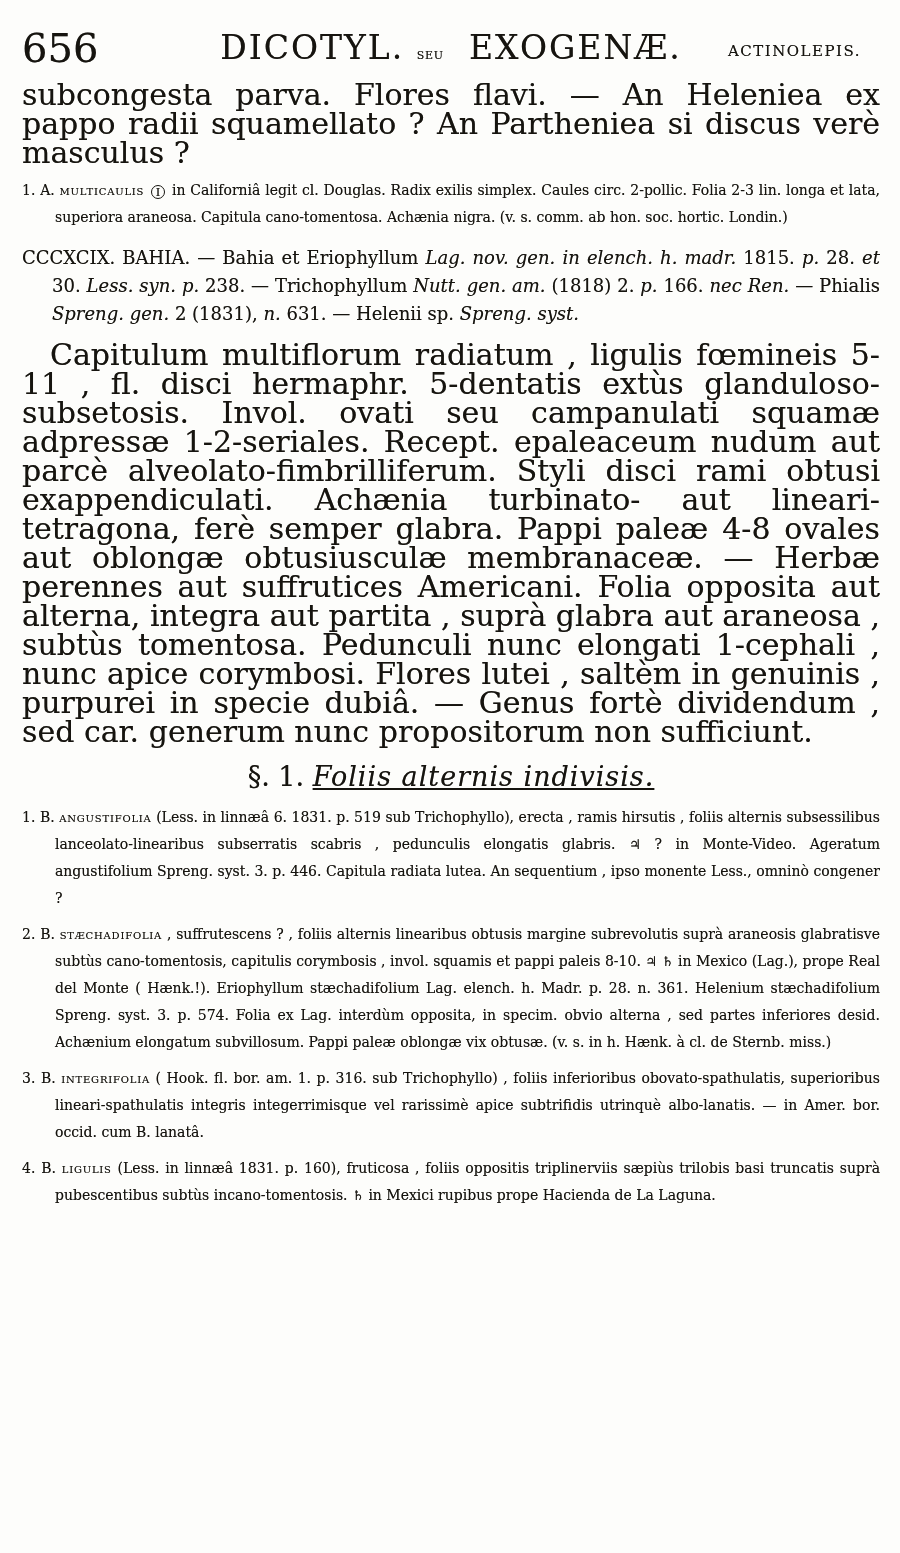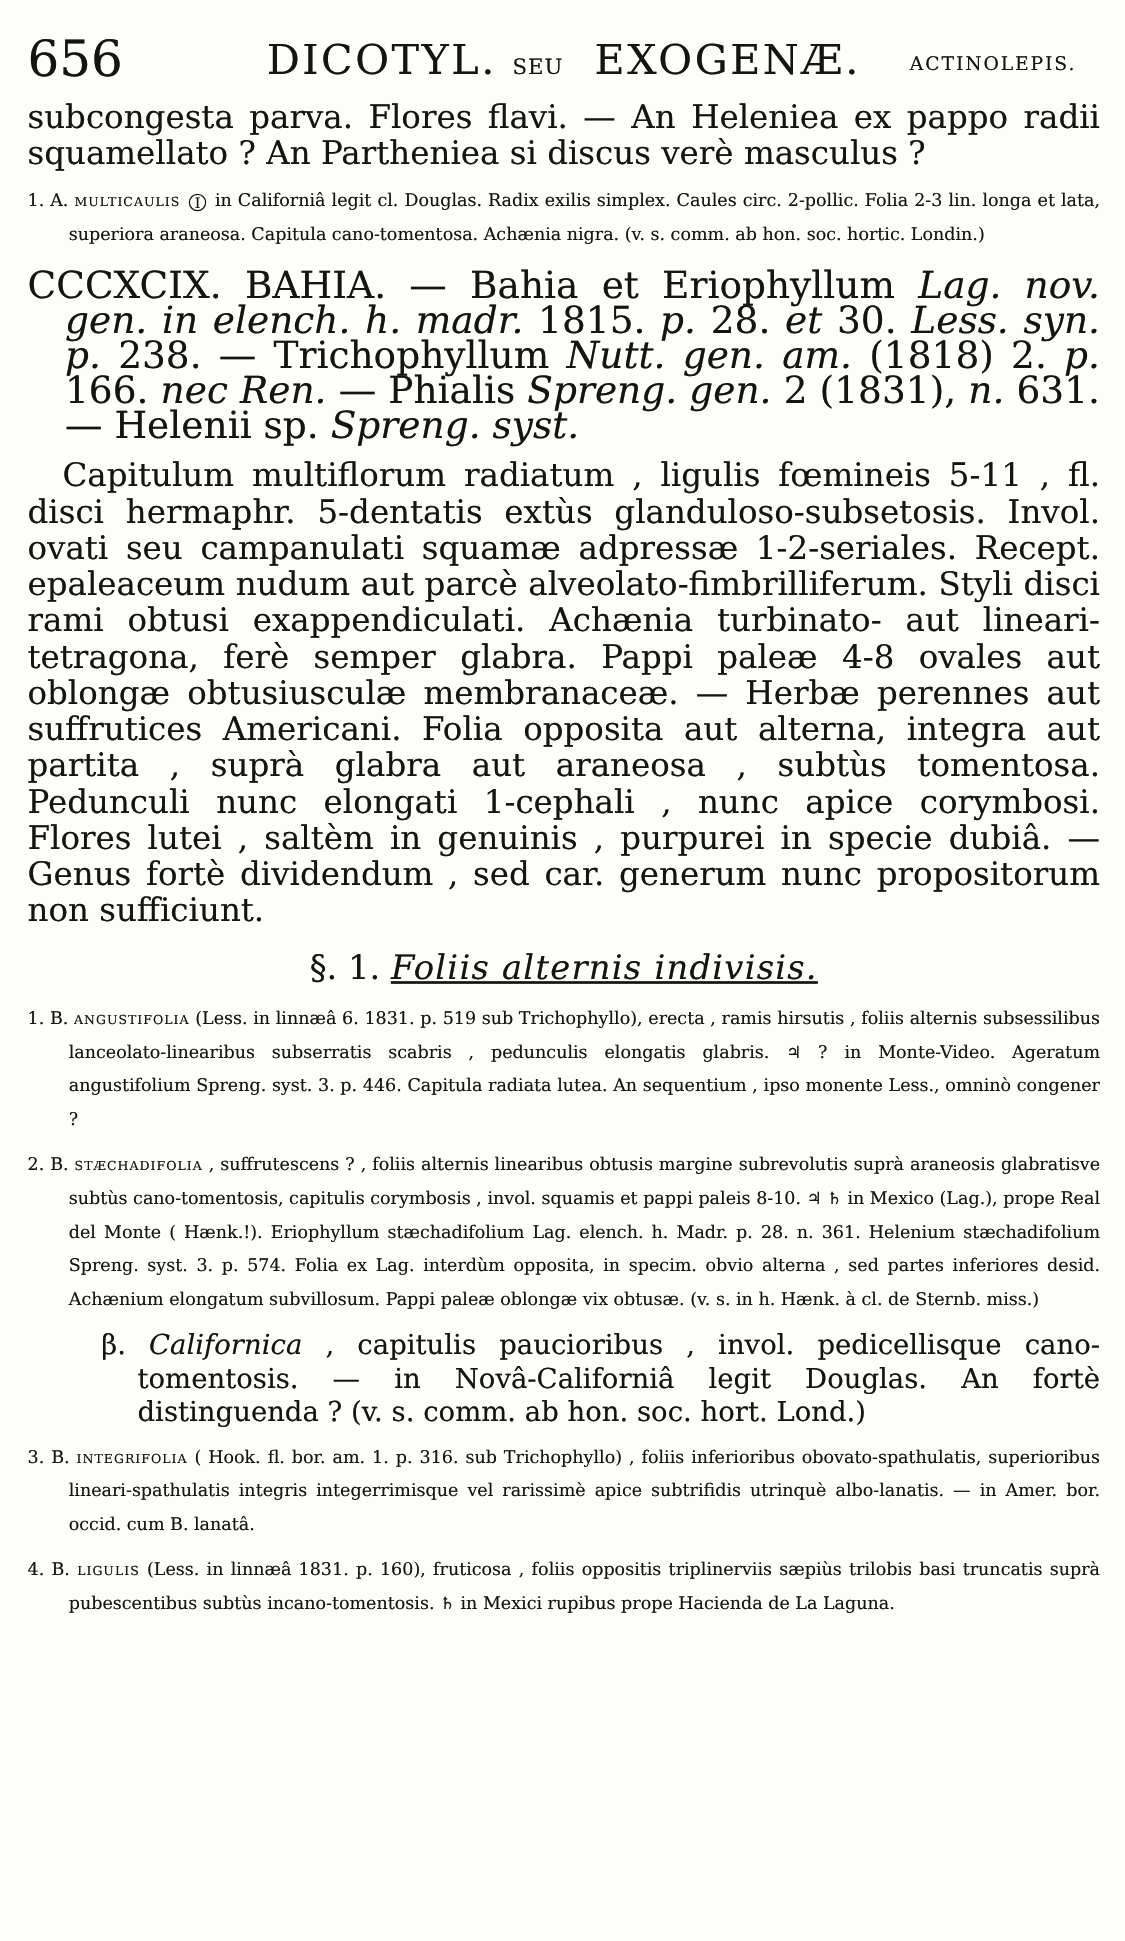--- a/index.html
+++ b/index.html
@@ -25,40 +25,40 @@
     position:absolute;left:0;bottom:2px;
     font-size:40px;line-height:1;
   }
   .headtitle{
     position:absolute;left:0;right:0;bottom:6px;
     text-align:center;
     font-size:33px;line-height:1;
     letter-spacing:2px;
     white-space:nowrap;
   }
-  .headtitle .sc{font-size:24px;}
+  .headtitle .sc{font-size:16px;}
   .runhead{
     position:absolute;right:19px;bottom:10px;
     font-size:15px;letter-spacing:1.5px;
   }
   
   .b-para{
-    font-size:26px;line-height:29px;
+    font-size:30px;line-height:29px;
     text-align:justify;
     margin:0 0 10px 0;
   }
   .b-para.indent{text-indent:28px;margin-top:12px;}
   .b-species{
     font-size:14px;line-height:27px;
     text-align:justify;
     padding-left:33px;text-indent:-33px;
     margin:9px 0;
   }
   .b-genus{
-    font-size:30px;line-height:28px;
+    font-size:18px;line-height:28px;
     text-align:justify;
     padding-left:30px;text-indent:-30px;
     margin:13px 0 12px 0;
   }
   .b-variety{
     font-size:22px;line-height:27px;
     text-align:justify;
     padding-left:88px;text-indent:-29px;
     margin:8px 0;
   }
@@ -95,17 +95,16 @@
     <span class="runhead">ACTINOLEPIS.</span>
   </div>
   <div id="text-body">
       <div class="b-para"><span>subcongesta parva. Flores flavi. — An Heleniea ex pappo radii squamellato ? An Partheniea si discus verè masculus ?</span></div>
       <div class="b-species"><span>1. A. </span><span class="sc">multicaulis</span><span> </span><span class="circle">I</span><span> in Californiâ legit cl. Douglas. Radix exilis simplex. Caules circ. 2-pollic. Folia 2-3 lin. longa et lata, superiora araneosa. Capitula cano-tomentosa. Achænia nigra. (v. s. comm. ab hon. soc. hortic. Londin.)</span></div>
       <div class="b-genus"><span>CCCXCIX. BAHIA. — Bahia et Eriophyllum </span><span class="it">Lag. nov. gen. in elench. h. madr.</span><span> 1815. </span><span class="it">p.</span><span> 28. </span><span class="it">et</span><span> 30. </span><span class="it">Less. syn. p.</span><span> 238. — Trichophyllum </span><span class="it">Nutt. gen. am.</span><span> (1818) 2. </span><span class="it">p.</span><span> 166. </span><span class="it">nec Ren.</span><span> — Phialis </span><span class="it">Spreng. gen.</span><span> 2 (1831), </span><span class="it">n.</span><span> 631. — Helenii sp. </span><span class="it">Spreng. syst.</span></div>
       <div class="b-para indent"><span>Capitulum multiflorum radiatum , ligulis fœmineis 5-11 , fl. disci hermaphr. 5-dentatis extùs glanduloso-subsetosis. Invol. ovati seu campanulati squamæ adpressæ 1-2-seriales. Recept. epaleaceum nudum aut parcè alveolato-fimbrilliferum. Styli disci rami obtusi exappendiculati. Achænia turbinato- aut lineari-tetragona, ferè semper glabra. Pappi paleæ 4-8 ovales aut oblongæ obtusiusculæ membranaceæ. — Herbæ perennes aut suffrutices Americani. Folia opposita aut alterna, integra aut partita , suprà glabra aut araneosa , subtùs tomentosa. Pedunculi nunc elongati 1-cephali , nunc apice corymbosi. Flores lutei , saltèm in genuinis , purpurei in specie dubiâ. — Genus fortè dividendum , sed car. generum nunc propositorum non sufficiunt.</span></div>
       <div class="b-section"><span>§. 1. </span><span class="it">Foliis alternis indivisis.</span></div>
       <div class="b-species"><span>1. B. </span><span class="sc">angustifolia</span><span> (Less. in linnæâ 6. 1831. p. 519 sub Trichophyllo), erecta , ramis hirsutis , foliis alternis subsessilibus lanceolato-linearibus subserratis scabris , pedunculis elongatis glabris. </span><span class="sym">♃</span><span> ? in Monte-Video. Ageratum angustifolium Spreng. syst. 3. p. 446. Capitula radiata lutea. An sequentium , ipso monente Less., omninò congener ?</span></div>
       <div class="b-species"><span>2. B. </span><span class="sc">stæchadifolia</span><span> , suffrutescens ? , foliis alternis linearibus obtusis margine subrevolutis suprà araneosis glabratisve subtùs cano-tomentosis, capitulis corymbosis , invol. squamis et pappi paleis 8-10. </span><span class="sym">♃ ♄</span><span> in Mexico (Lag.), prope Real del Monte ( Hænk.!). Eriophyllum stæchadifolium Lag. elench. h. Madr. p. 28. n. 361. Helenium stæchadifolium Spreng. syst. 3. p. 574. Folia ex Lag. interdùm opposita, in specim. obvio alterna , sed partes inferiores desid. Achænium elongatum subvillosum. Pappi paleæ oblongæ vix obtusæ. (v. s. in h. Hænk. à cl. de Sternb. miss.)</span></div>
-      <div class="b-variety"><span>β. </span><span class="it">Californica</span><span> , capitulis paucioribus , invol. pedicellisque cano-tomentosis. — in Novâ-Californiâ legit Douglas. An fortè distinguenda ? (v. s. comm. ab hon. soc. hort. Lond.)</span></div>
       <div class="b-species"><span>3. B. </span><span class="sc">integrifolia</span><span> ( Hook. fl. bor. am. 1. p. 316. sub Trichophyllo) , foliis inferioribus obovato-spathulatis, superioribus lineari-spathulatis integris integerrimisque vel rarissimè apice subtrifidis utrinquè albo-lanatis. — in Amer. bor. occid. cum B. lanatâ.</span></div>
       <div class="b-species"><span>4. B. </span><span class="sc">ligulis</span><span> (Less. in linnæâ 1831. p. 160), fruticosa , foliis oppositis triplinerviis sæpiùs trilobis basi truncatis suprà pubescentibus subtùs incano-tomentosis. </span><span class="sym">♄</span><span> in Mexici rupibus prope Hacienda de La Laguna.</span></div>
     </div>
 </div>
 
 </body></html>

